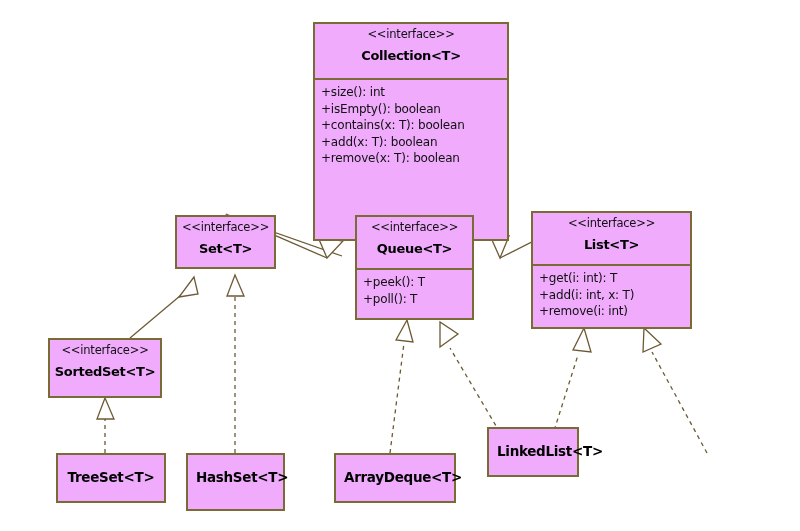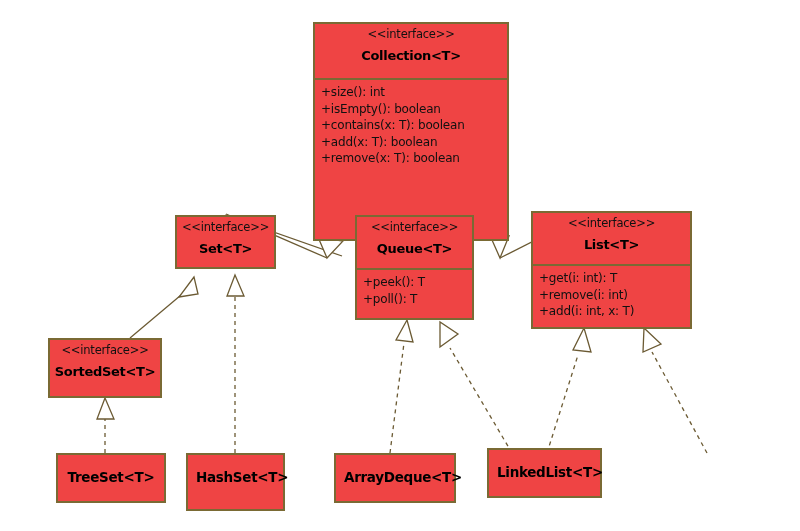--- a/index.html
+++ b/index.html
@@ -20,21 +20,21 @@
     position: absolute;
     left: 0;
     top: 0;
     width: 800px;
     height: 531px;
     pointer-events: none;
   }
   .uml-box {
     position: absolute;
     box-sizing: border-box;
-    background: #ef4444;
+    background: #f0abfc;
     border: 2px solid #7a6a34;
     z-index: 5;
   }
   .uml-header {
     box-sizing: border-box;
     padding: 4px 4px 5px 4px;
     text-align: center;
     line-height: 1.15;
   }
   .uml-header.with-members {
@@ -174,22 +174,22 @@
     </div>
   </div>
 
   <div class="uml-box" style="left:531px; top:211px; width:161px; height:118px;">
     <div class="uml-header with-members" style="height:53px;">
       <span class="stereotype">&lt;&lt;interface&gt;&gt;</span>
       <span class="classname">List&lt;T&gt;</span>
     </div>
     <div class="uml-members">
       <span class="member">+get(i: int): T</span>
+      <span class="member">+add(i: int, x: T)</span>
       <span class="member">+remove(i: int)</span>
-      <span class="member">+add(i: int, x: T)</span>
     </div>
   </div>
 
   <div class="uml-box" style="left:48px; top:338px; width:114px; height:60px;">
     <div class="uml-header" style="height:56px;">
       <span class="stereotype">&lt;&lt;interface&gt;&gt;</span>
       <span class="classname">SortedSet&lt;T&gt;</span>
     </div>
   </div>
 
@@ -204,20 +204,20 @@
       <span class="classname">HashSet&lt;T&gt;</span>
     </div>
   </div>
 
   <div class="uml-box" style="left:334px; top:453px; width:122px; height:50px;">
     <div class="leaf-title">
       <span class="classname">ArrayDeque&lt;T&gt;</span>
     </div>
   </div>
 
-  <div class="uml-box" style="left:487px; top:448px; width:115px; height:50px;">
+  <div class="uml-box" style="left:487px; top:427px; width:92px; height:50px;">
     <div class="leaf-title">
       <span class="classname">LinkedList&lt;T&gt;</span>
     </div>
   </div>
 
 
 </div>
 
 </body></html>

